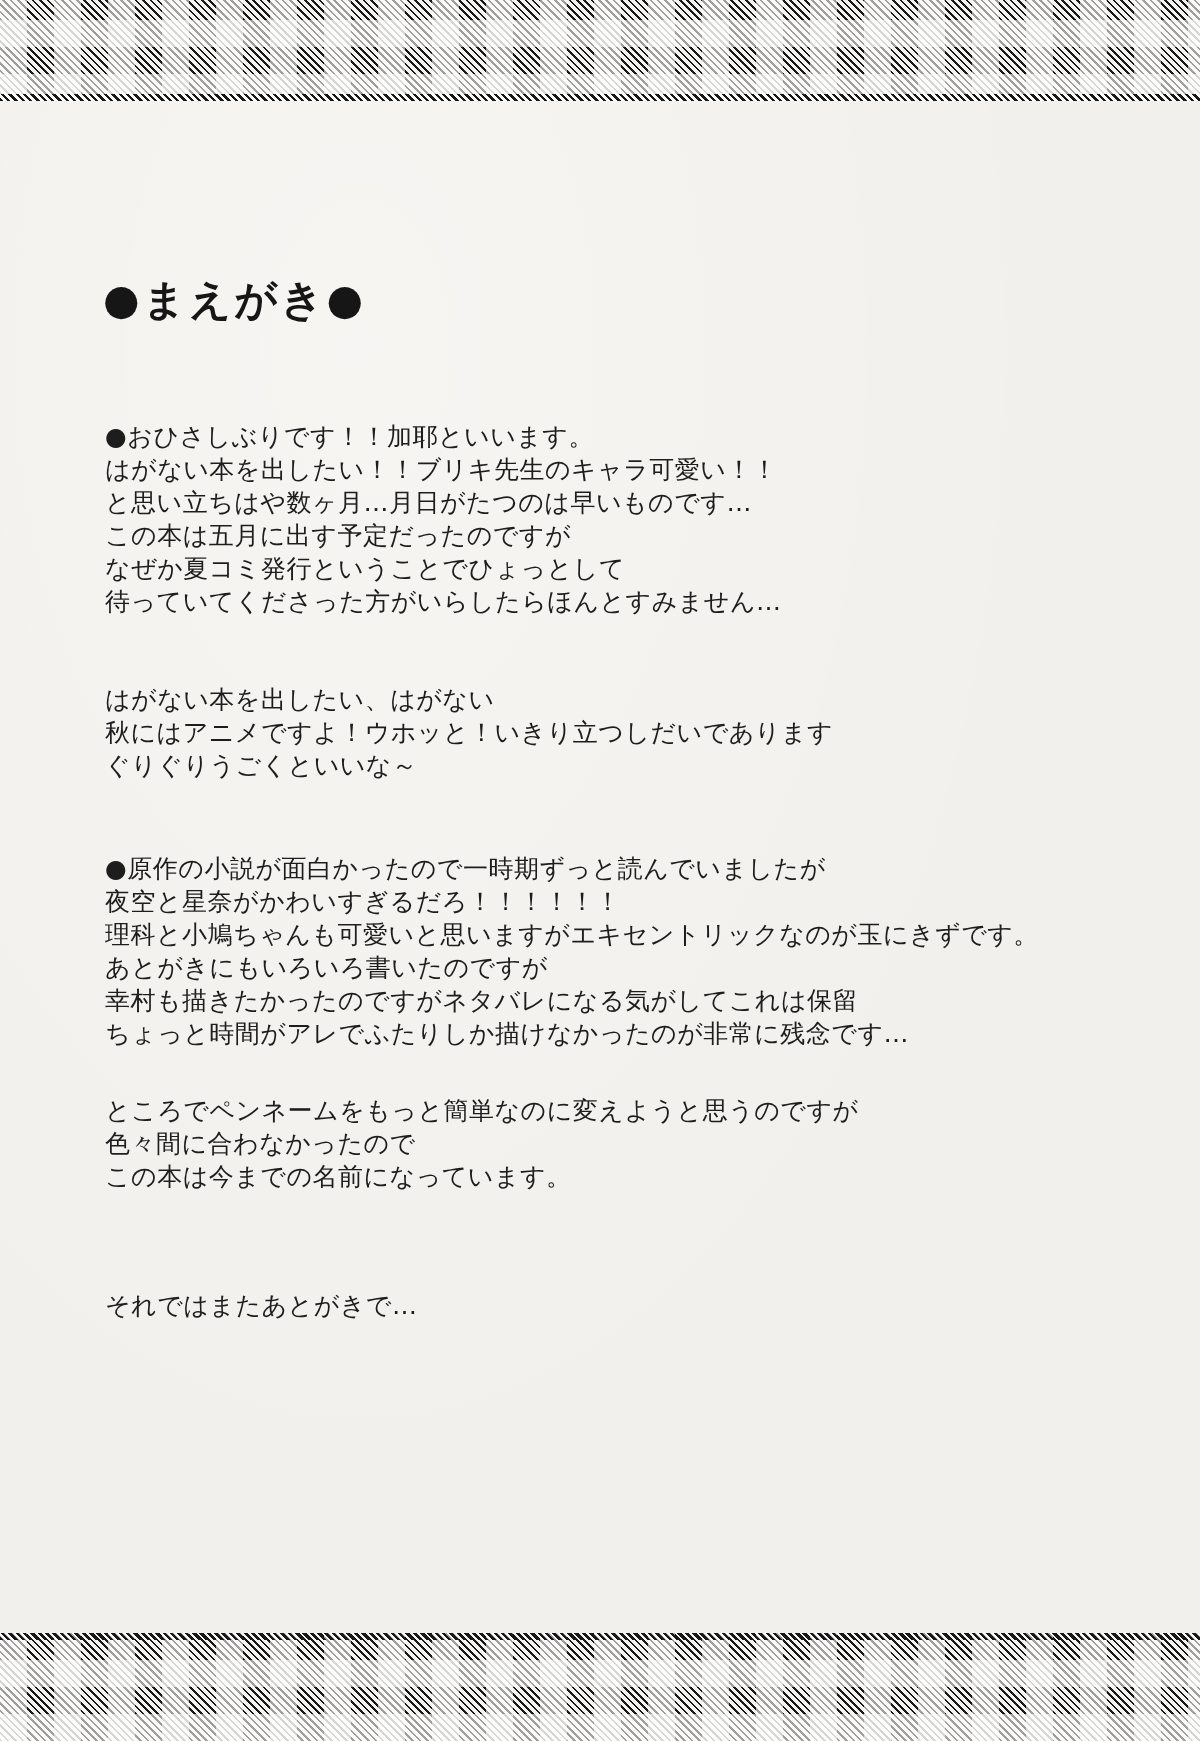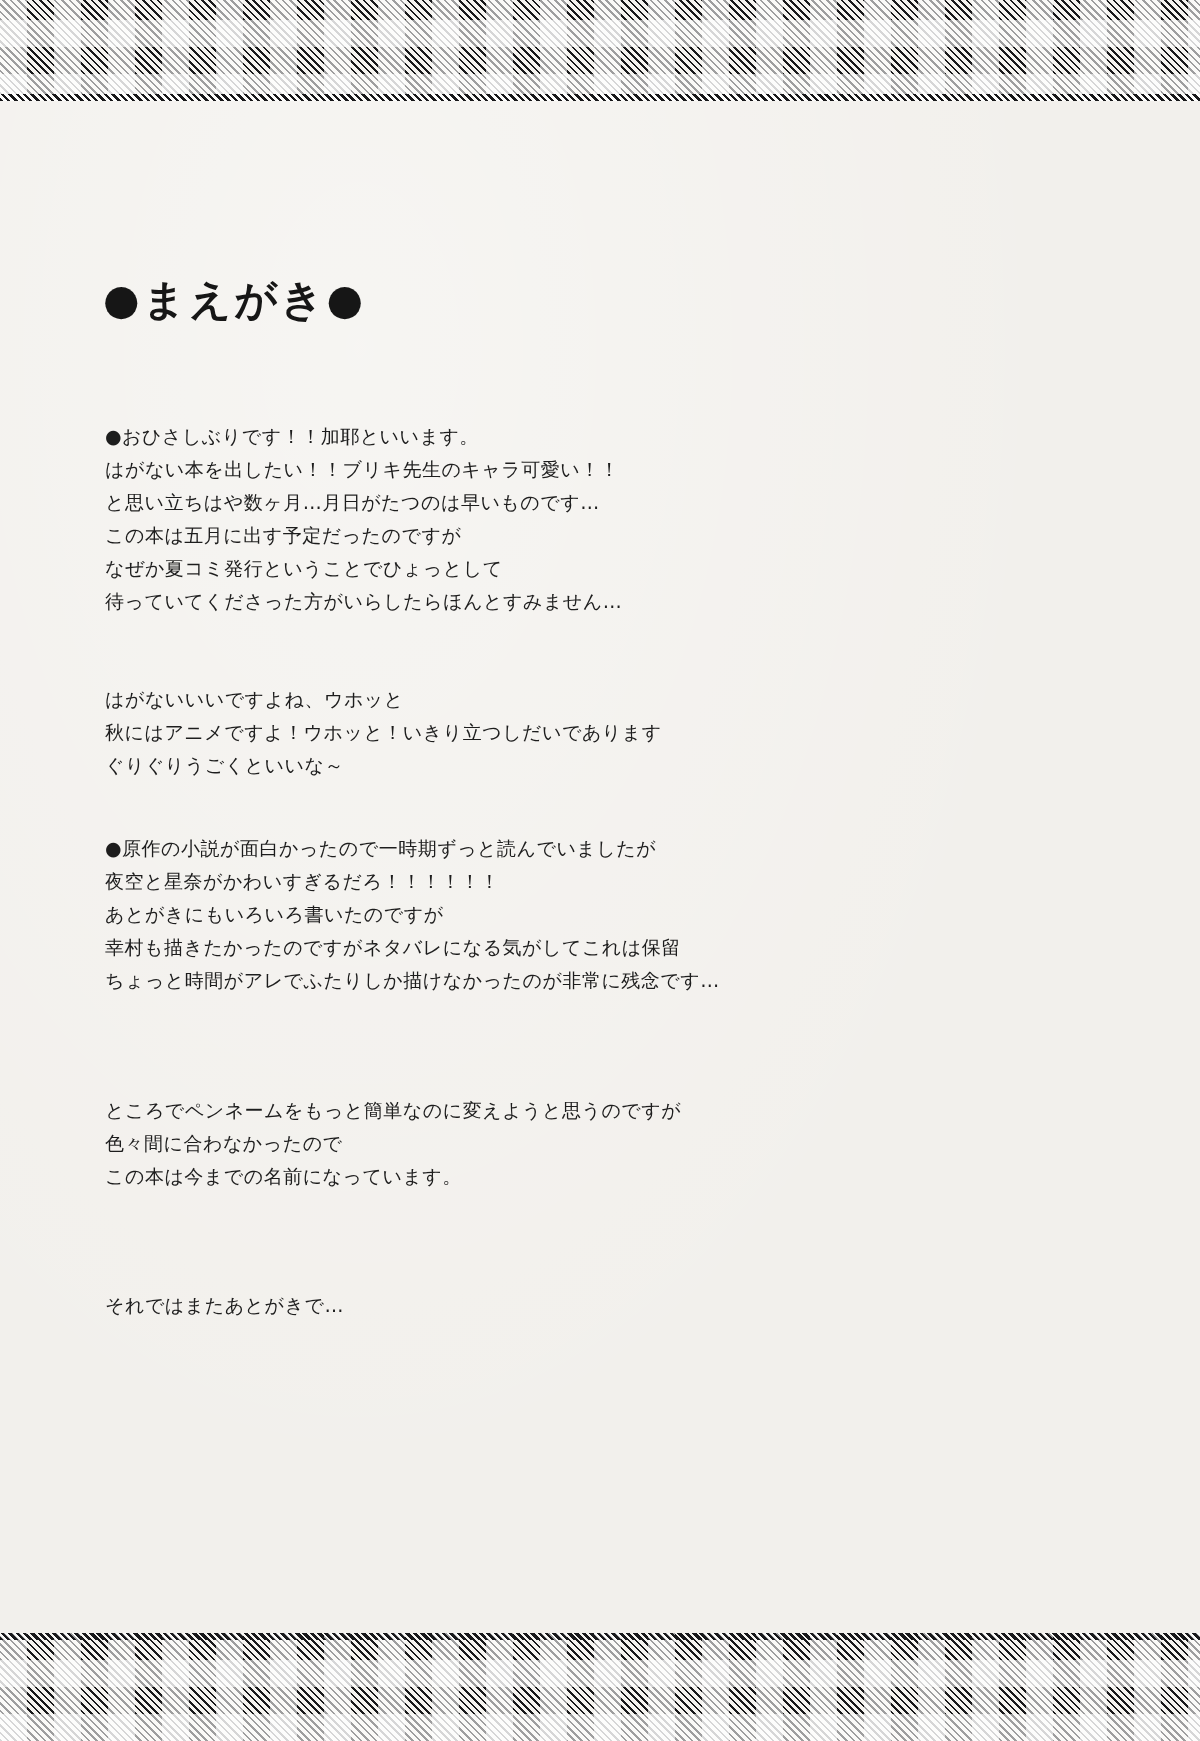--- a/index.html
+++ b/index.html
@@ -54,29 +54,29 @@
     top: 272px;
     font-size: 42px;
     font-weight: bold;
     letter-spacing: 3px;
     color: #161616;
     white-space: nowrap;
   }
   .para {
     position: absolute;
     left: 105px;
-    font-size: 19px;
+    font-size: 25px;
     line-height: 33px;
     letter-spacing: 0.5px;
     color: var(--ink);
     white-space: nowrap;
   }
   .p1 { top: 420px; }
   .p2 { top: 683px; }
-  .p3 { top: 832px; }
+  .p3 { top: 852px; }
   .p4 { top: 1094px; }
   .p5 { top: 1289px; }
 </style>
 </head>
 <body>
 
 <div class="page">
 
   <div class="hatch top"></div>
 
@@ -85,28 +85,29 @@
   <div class="para p1">
     <div>●おひさしぶりです！！加耶といいます。</div>
     <div>はがない本を出したい！！ブリキ先生のキャラ可愛い！！</div>
     <div>と思い立ちはや数ヶ月…月日がたつのは早いものです…</div>
     <div>この本は五月に出す予定だったのですが</div>
     <div>なぜか夏コミ発行ということでひょっとして</div>
     <div>待っていてくださった方がいらしたらほんとすみません…</div>
   </div>
 
   <div class="para p2">
-    <div>はがないいいですよね、ウホッと</div>
+    <div>はがない本を出したい、はがない</div>
     <div>秋にはアニメですよ！ウホッと！いきり立つしだいであります</div>
     <div>ぐりぐりうごくといいな～</div>
   </div>
 
   <div class="para p3">
     <div>●原作の小説が面白かったので一時期ずっと読んでいましたが</div>
     <div>夜空と星奈がかわいすぎるだろ！！！！！！</div>
+    <div>理科と小鳩ちゃんも可愛いと思いますがエキセントリックなのが玉にきずです。</div>
     <div>あとがきにもいろいろ書いたのですが</div>
     <div>幸村も描きたかったのですがネタバレになる気がしてこれは保留</div>
     <div>ちょっと時間がアレでふたりしか描けなかったのが非常に残念です…</div>
   </div>
 
   <div class="para p4">
     <div>ところでペンネームをもっと簡単なのに変えようと思うのですが</div>
     <div>色々間に合わなかったので</div>
     <div>この本は今までの名前になっています。</div>
   </div>

